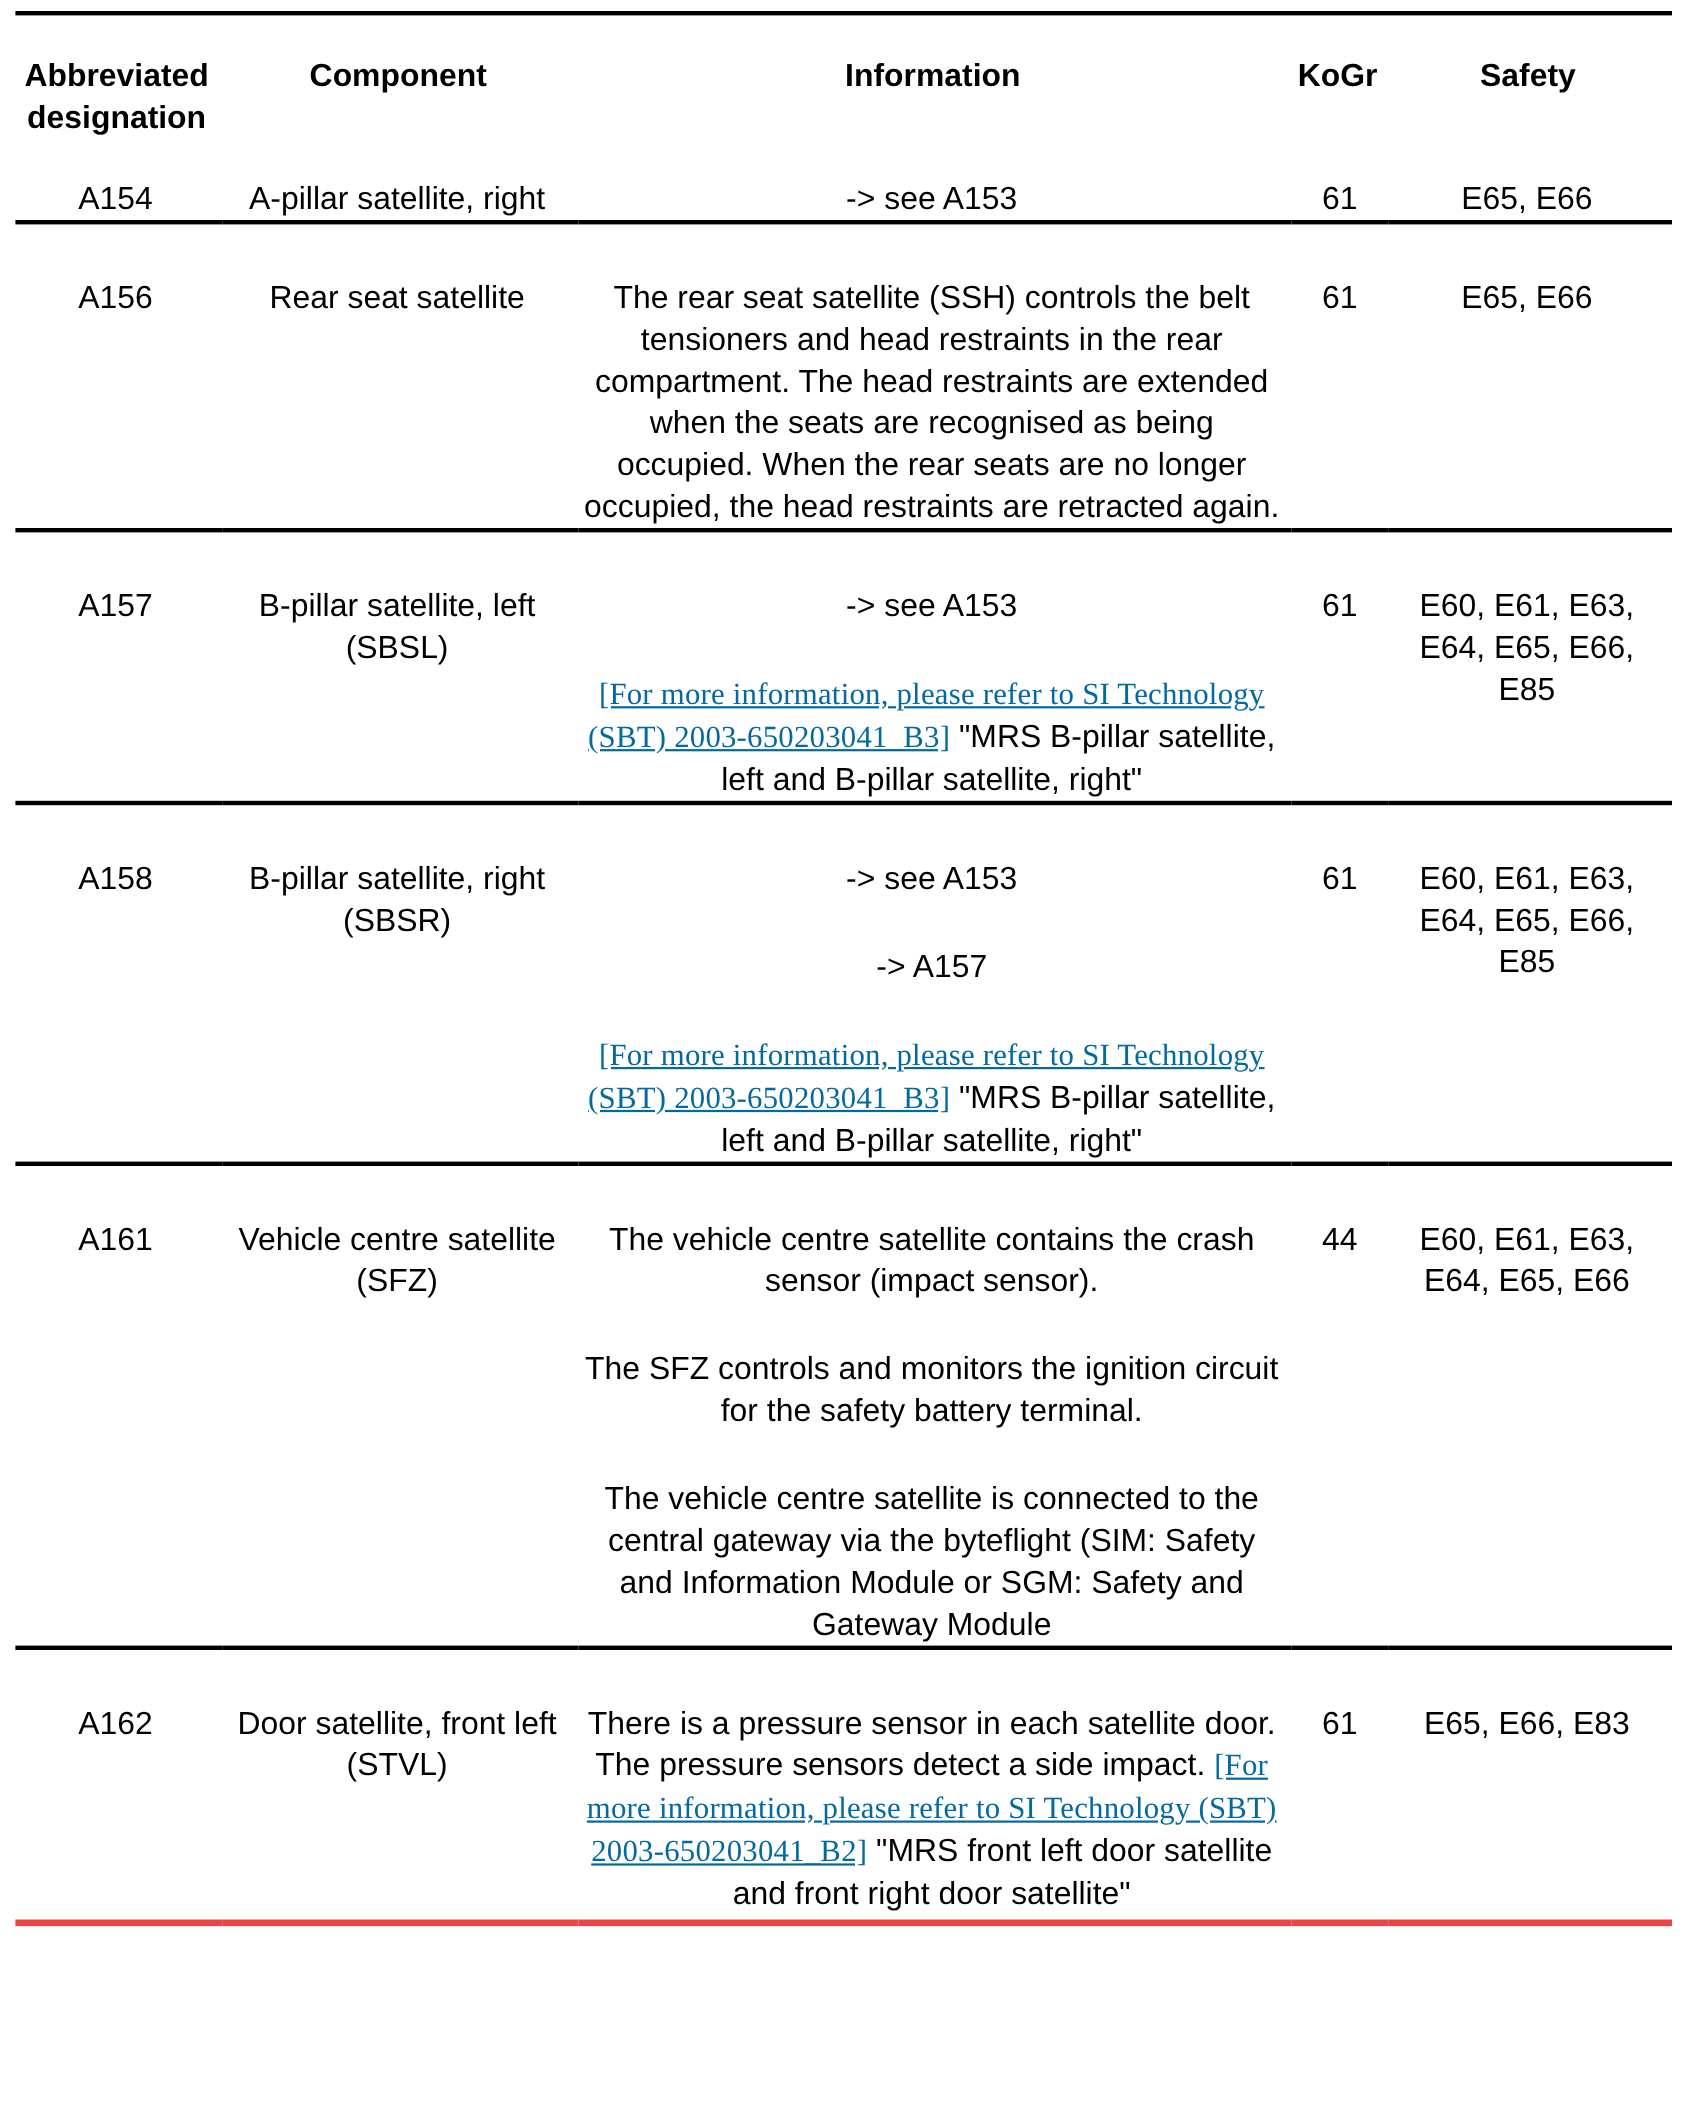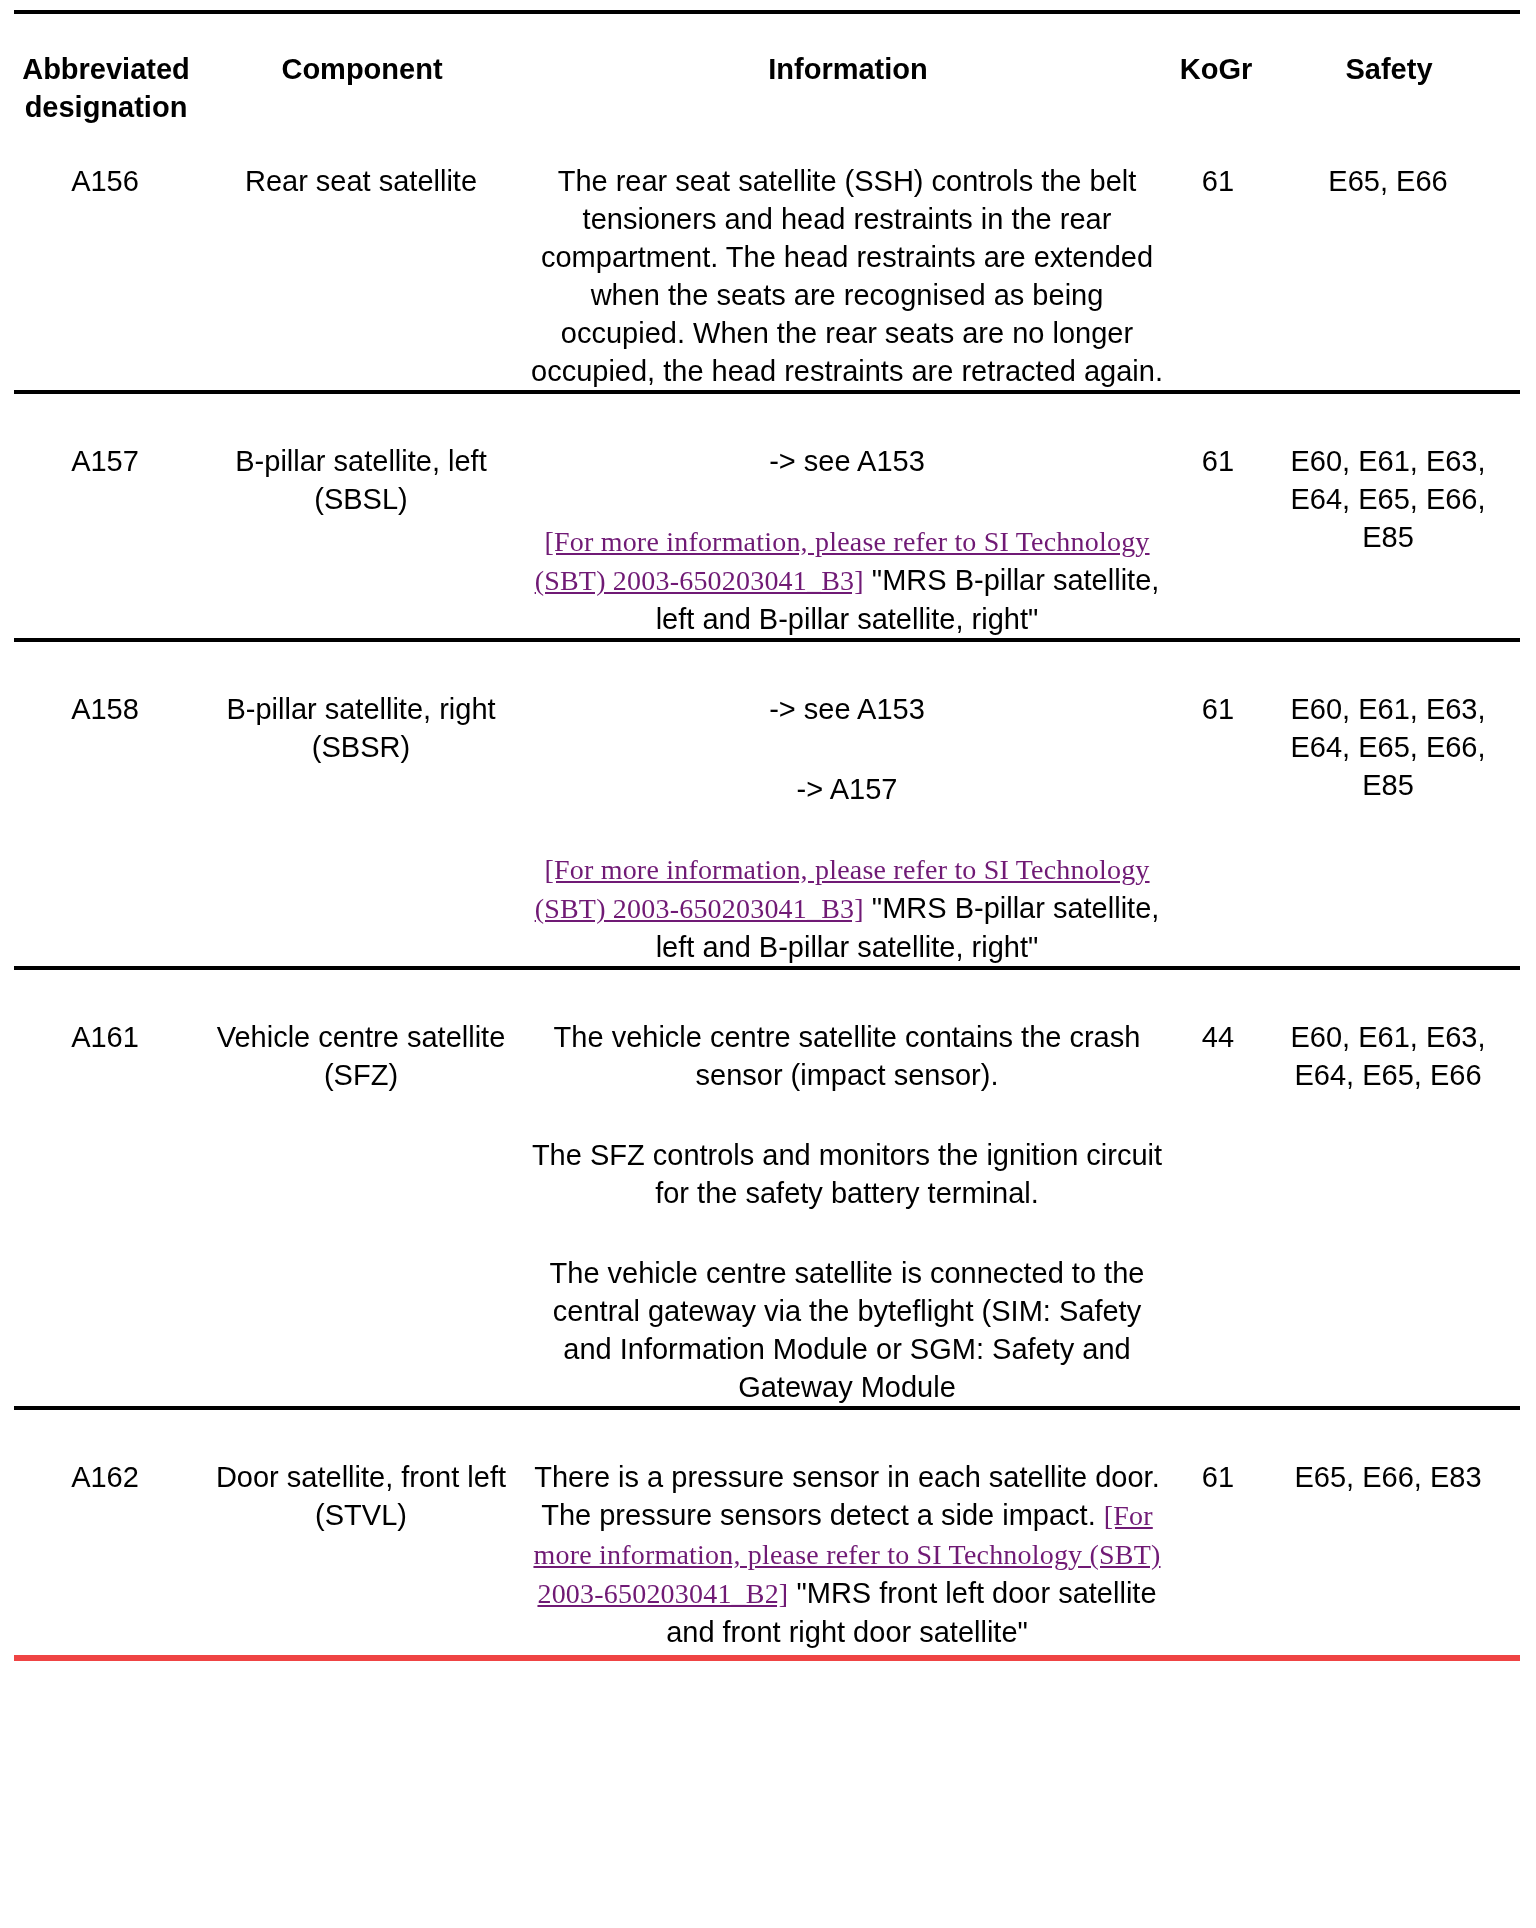--- a/index.html
+++ b/index.html
@@ -23,21 +23,21 @@
   th { font-weight: bold; padding-bottom: 36px; padding-right: 4px; }
   td { padding-right: 6px; }
   td:first-child, th:first-child { padding-left: 0; }
   tbody tr td { border-bottom: 4px solid #000; padding-top: 48px; }
   tbody tr:first-child td { padding-top: 0; }
   tbody tr:last-child td { border-bottom: 6px solid #ef4444; padding-bottom: 4px; }
   td.kogr { padding-right: 0; }
   .para + .para { margin-top: 42px; }
   .ref-link {
     font-family: "Liberation Serif", "DejaVu Serif", serif;
-    color: #701a75; text-decoration: underline; font-size: 28px;
+    color: #0369a1; text-decoration: underline; font-size: 28px;
     letter-spacing: 0.2px;
   }
 </style>
 </head>
 <body>
 
 <div class="top-rule"></div>
 
 <table class="doc">
   <colgroup>
@@ -50,20 +50,29 @@
   <thead>
     <tr>
       <th>Abbreviated designation</th>
       <th>Component</th>
       <th>Information</th>
       <th>KoGr</th>
       <th>Safety</th>
     </tr>
   </thead>
   <tbody id="rows">
+      <tr>
+        <td>A154</td>
+        <td>A-pillar satellite, right</td>
+        <td>
+          <div class="para"><span>-&gt; see A153</span></div>
+        </td>
+        <td class="kogr">61</td>
+        <td>E65, E66</td>
+      </tr>
       <tr>
         <td>A156</td>
         <td>Rear seat satellite</td>
         <td>
           <div class="para"><span>The rear seat satellite (SSH) controls the belt tensioners and head restraints in the rear compartment. The head restraints are extended when the seats are recognised as being occupied. When the rear seats are no longer occupied, the head restraints are retracted again.</span></div>
         </td>
         <td class="kogr">61</td>
         <td>E65, E66</td>
       </tr>
       <tr>

